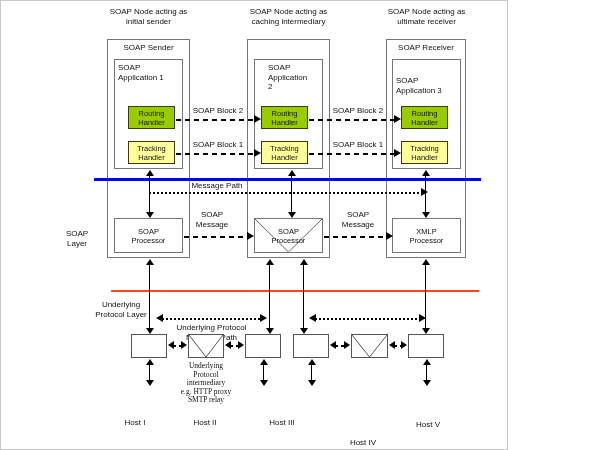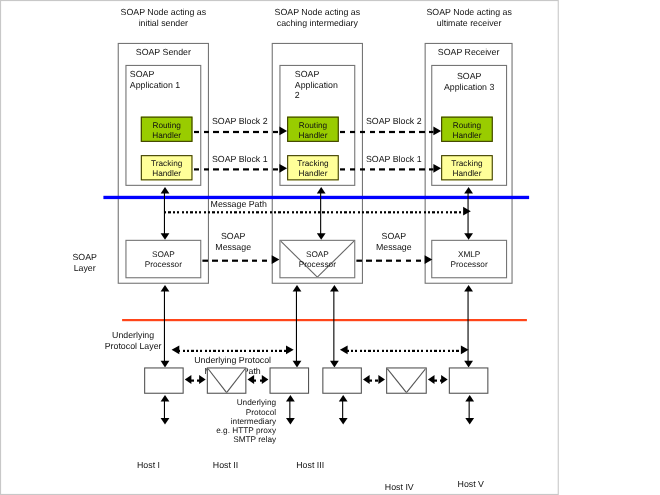--- a/index.html
+++ b/index.html
@@ -53,21 +53,21 @@
     border-top:4.5px solid transparent;border-bottom:4.5px solid transparent;border-left:7px solid #000;}
   
   .v2{position:absolute;width:9px;
     background:linear-gradient(#000,#000) no-repeat 50% 50%/1px calc(100% - 10px);}
   .v2::before{content:"";position:absolute;top:0;left:50%;transform:translateX(-50%);
     border-left:4px solid transparent;border-right:4px solid transparent;border-bottom:6px solid #000;}
   .v2::after{content:"";position:absolute;bottom:0;left:50%;transform:translateX(-50%);
     border-left:4px solid transparent;border-right:4px solid transparent;border-top:6px solid #000;}
   .hline{position:absolute;}
   .hostbox{position:absolute;border:1px solid #555;background:#fff;box-sizing:border-box;}
-  .note{font-size:7.5px;line-height:8.5px;text-align:right;}
+  .note{font-size:7.5px;line-height:8.5px;text-align:center;font-family:Liberation Serif, serif;}
 </style>
 </head>
 <body>
 
 <div id="canvas">
 
   <div class="abs lbl" style="left:91px;top:6px;width:113px;">
     <div>SOAP Node acting as</div>
     <div>initial sender</div>
   </div>
@@ -101,21 +101,21 @@
     <svg class="envl" viewBox="0 0 100 100" preserveAspectRatio="none">
       <line x1="0" y1="0" x2="50" y2="100" stroke="#666" stroke-width="1" vector-effect="non-scaling-stroke"></line>
       <line x1="50" y1="100" x2="100" y2="0" stroke="#666" stroke-width="1" vector-effect="non-scaling-stroke"></line>
     </svg>
     <div class="ptxt">SOAP Processor</div>
   </div>
 
   <div class="box" style="left:385px;top:38px;width:80px;height:219px;"></div>
   <div class="abs lbl" style="left:388px;top:42px;width:74px;">SOAP Receiver</div>
   <div class="box" style="left:391px;top:58px;width:69px;height:110px;">
-    <div class="lbl-left" style="margin:5px 3px;text-align:center;">SOAP Application 3</div>
+    <div class="lbl-left" style="margin:16px 3px;">SOAP Application 3</div>
   </div>
   <div class="handler routing-bg" style="left: 400px; top: 105px; width: 47px; height: 23px; background: rgb(153, 204, 0);">Routing Handler</div>
   <div class="handler tracking-bg" style="left: 400px; top: 140px; width: 47px; height: 23px; background: rgb(255, 255, 153);">Tracking Handler</div>
   <div class="proc" style="left:391px;top:217px;width:69px;height:35px;">
     <div class="ptxt">XMLP Processor</div>
   </div>
 
   <div class="abs lbl" style="left:187px;top:105px;width:60px;">SOAP Block 2</div>
   <div class="hdash-r" style="left:175px;top:114px;width:85px;"></div>
   <div class="abs lbl" style="left:187px;top:139px;width:60px;">SOAP Block 1</div>
@@ -185,15 +185,15 @@
     <div>Protocol</div>
     <div>intermediary</div>
     <div>e.g. HTTP proxy</div>
     <div>SMTP relay</div>
   </div>
 
   <div class="abs lbl" style="left:112px;top:417px;width:44px;">Host I</div>
   <div class="abs lbl" style="left:182px;top:417px;width:44px;">Host II</div>
   <div class="abs lbl" style="left:259px;top:417px;width:44px;">Host III</div>
   <div class="abs lbl" style="left:340px;top:417px;width:44px;margin-top:20px;">Host IV</div>
-  <div class="abs lbl" style="left:405px;top:435px;width:44px;">Host V</div>
+  <div class="abs lbl" style="left:405px;top:419px;width:44px;">Host V</div>
 
 </div>
 
 </body></html>

